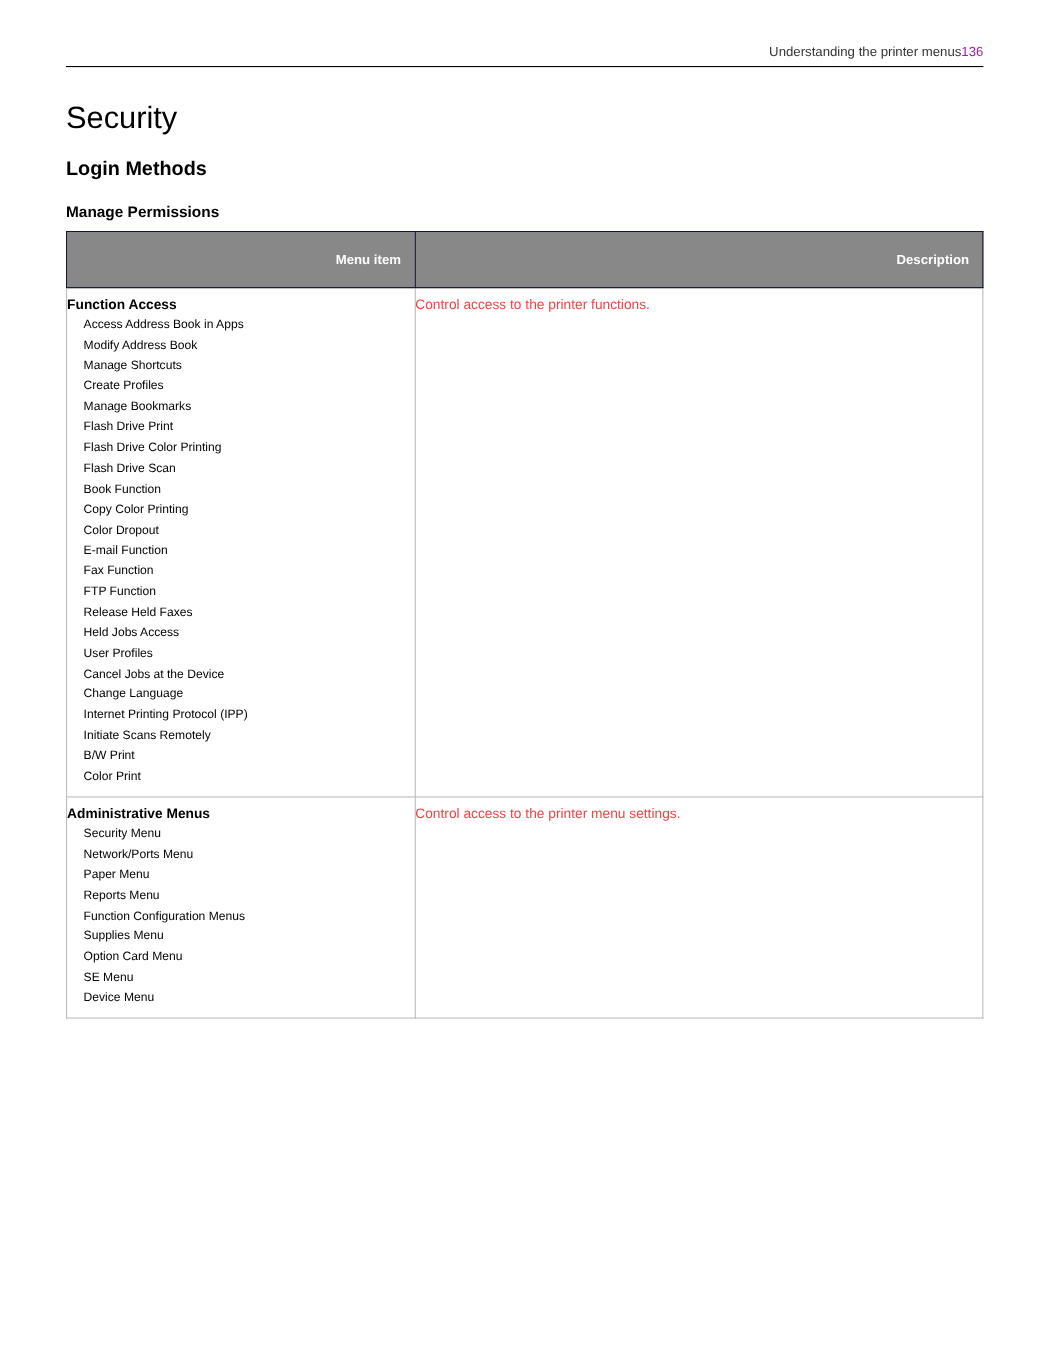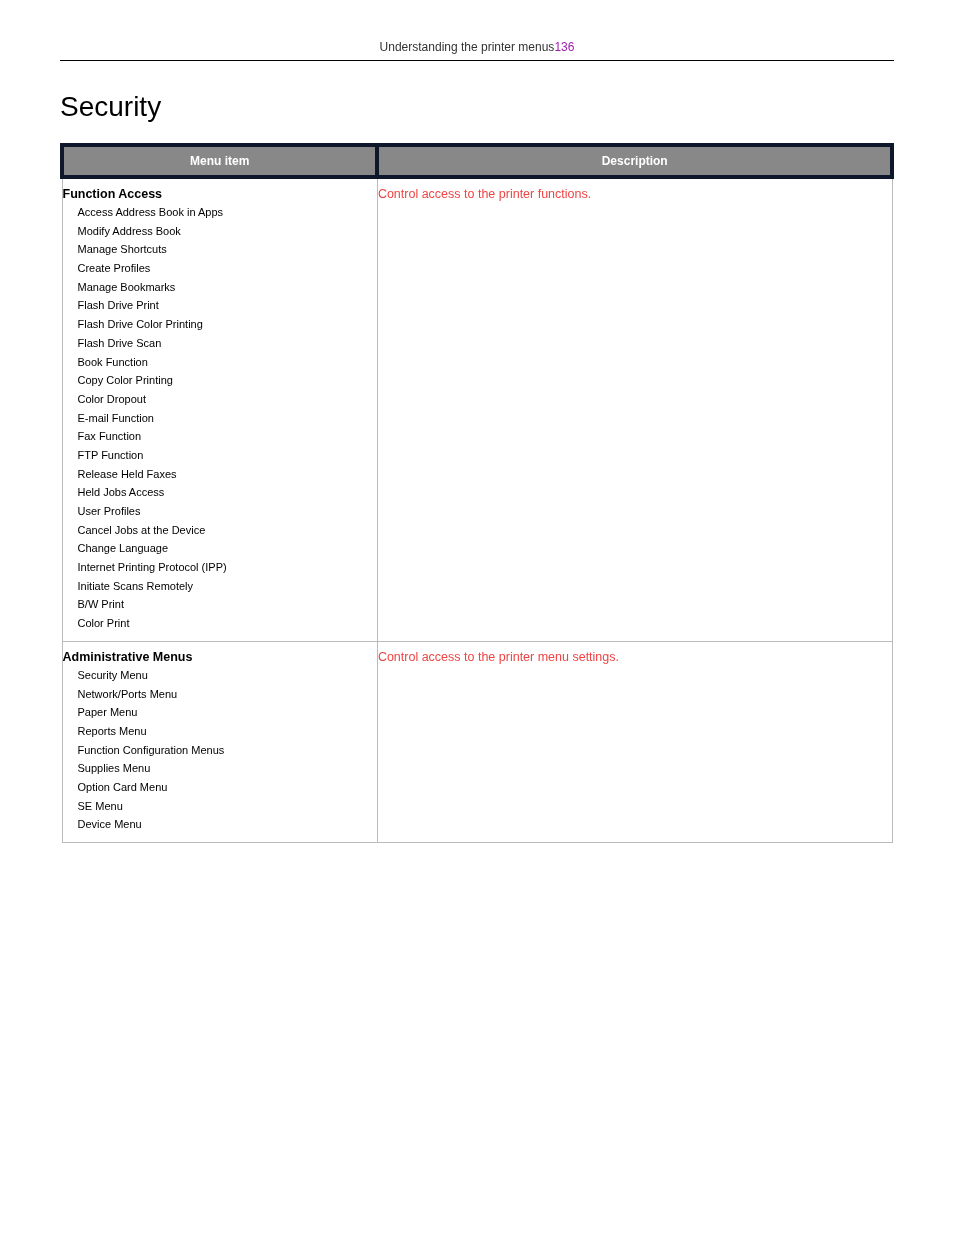--- a/index.html
+++ b/index.html
@@ -21,21 +21,21 @@
     .page {
       width: 954px;
       min-height: 1235px;
       padding: 40px 60px 60px 60px;
       background: #fff;
       position: relative;
     }
 
     .header-bar {
       display: flex;
-      justify-content: center;
+      justify-content: flex-end;
       align-items: center;
       border-bottom: 1px solid #000;
       padding-bottom: 6px;
       margin-bottom: 30px;
     }
 
     .header-text {
       font-size: 12px;
       color: #333;
     }
@@ -76,23 +76,23 @@
     }
 
     .table-header-row {
       background-color: #888;
     }
 
     .table-header-row th {
       color: #fff;
       font-weight: bold;
       font-size: 12px;
-      padding: 7px 12px;
-      text-align: center;
-      border: 4px solid #0f172a;
+      padding: 18px 12px;
+      text-align: right;
+      border: 1px solid #0f172a;
     }
 
     .col-menu {
       width: 38%;
     }
 
     .col-desc {
       width: 62%;
     }
 
@@ -130,21 +130,23 @@
 <body>
 
 <div class="page">
   <div class="header-bar">
     <span class="header-text">Understanding the printer menus</span>
     <span class="header-page-num">136</span>
   </div>
 
   <h1 class="page-title">Security</h1>
 
-
+  <h2 class="section-title">Login Methods</h2>
+
+  <h3 class="subsection-title">Manage Permissions</h3>
 
   <table class="table-container">
     <thead>
       <tr class="table-header-row">
         <th class="col-menu">Menu item</th>
         <th class="col-desc">Description</th>
       </tr>
     </thead>
     <tbody id="table-body">
     <tr class="table-body-row">

